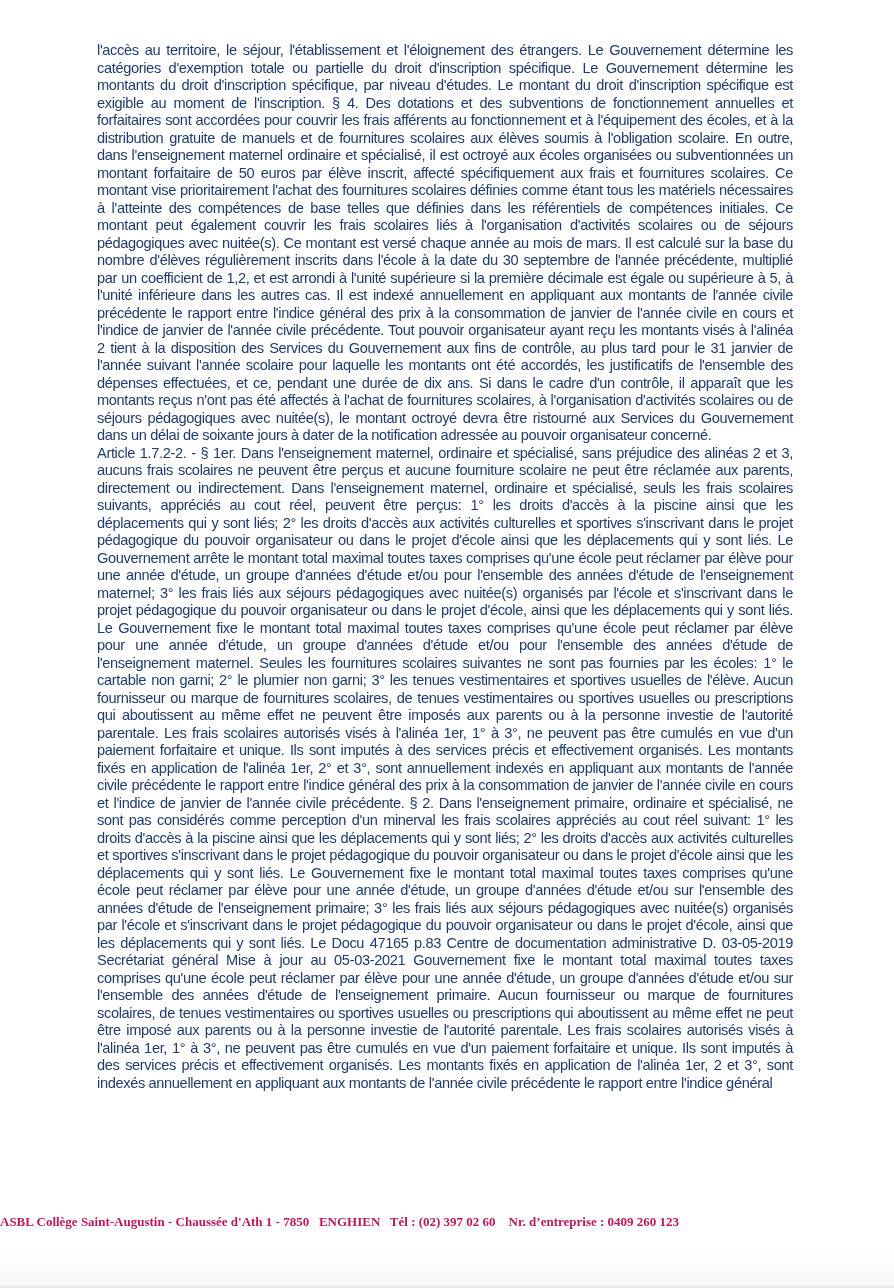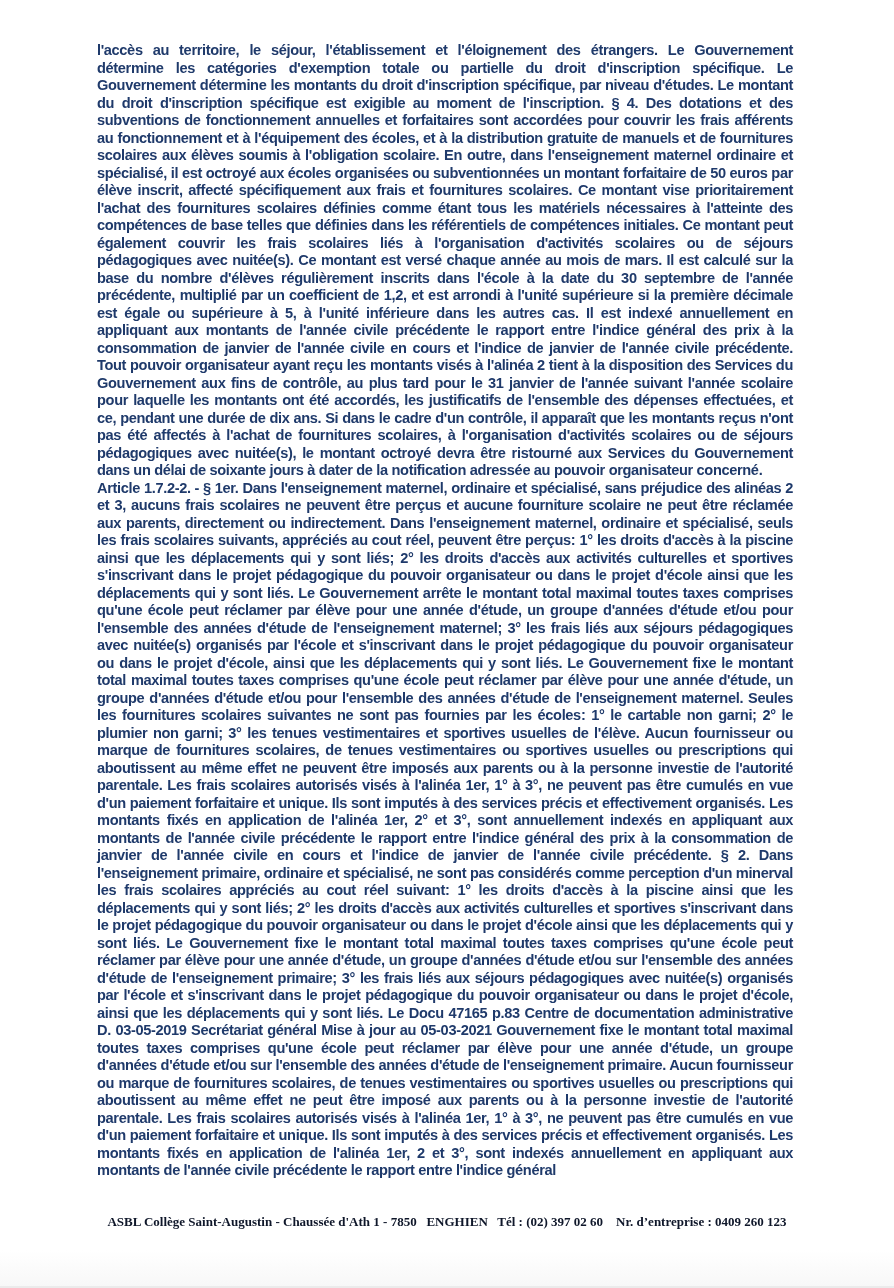--- a/index.html
+++ b/index.html
@@ -25,37 +25,36 @@
       left: 97px;
       top: 42px;
       width: 696px;
       font-family: "Liberation Sans", sans-serif;
       font-size: 14.6px;
       line-height: 17.5px;
       color: #1f3a6b;
       text-align: justify;
       letter-spacing: -0.35px;
       word-spacing: 0px;
-      font-weight: bold;
     }
     .body-text p {
       margin: 0;
       text-align: justify;
     }
     .footer {
       position: absolute;
       left: 0;
       top: 1213px;
       width: 894px;
       font-family: "Liberation Serif", serif;
       font-weight: bold;
       font-size: 13px;
       line-height: 17px;
-      color: #0f172a;
-      text-align: center;
+      color: #be185d;
+      text-align: left;
     }
     .footer .line1 { white-space: pre; }
     .footer .line2 { white-space: pre; }
     .bottom-edge {
       position: absolute;
       left: 0; bottom: 0;
       width: 894px;
       height: 2px;
       background: #ebebeb;
     }

